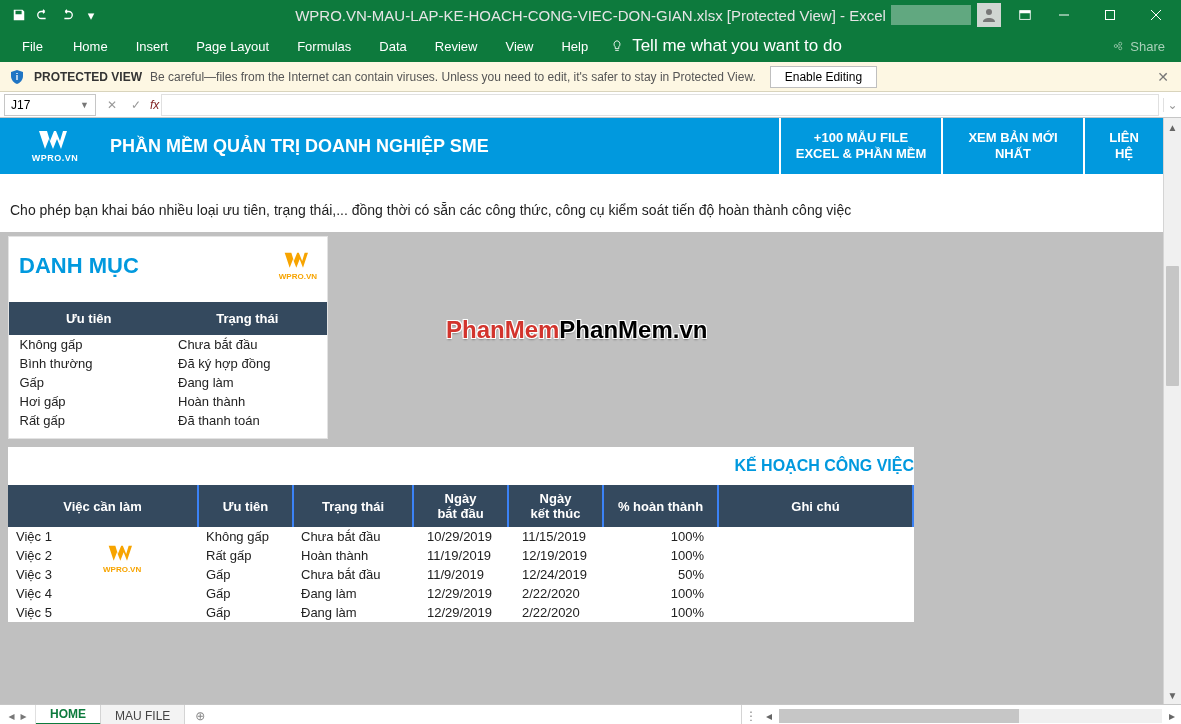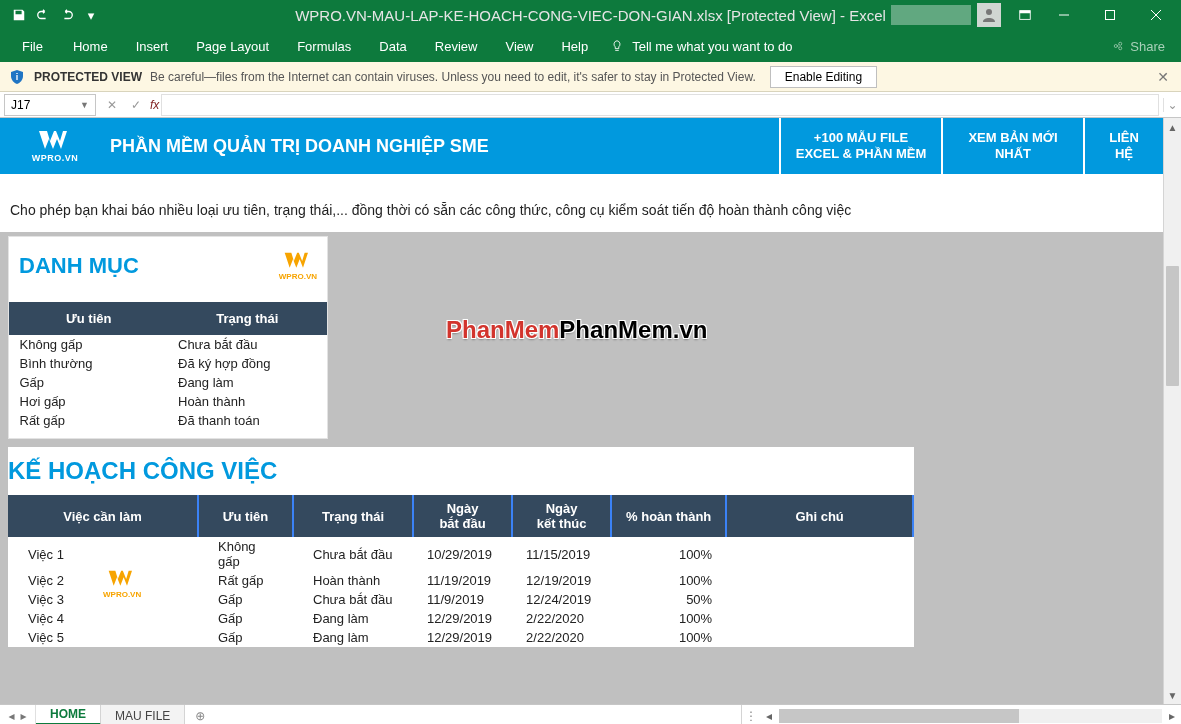--- a/index.html
+++ b/index.html
@@ -14,21 +14,21 @@
 .titlebar .userbox { width: 80px; height: 20px; background: rgba(255,255,255,0.35); margin-right: 6px; }
 .titlebar .avatar { width: 24px; height: 24px; background: #d0d6d2; display: flex; align-items: center; justify-content: center; margin-right: 8px; }
 .titlebar .avatar svg { width: 16px; height: 16px; fill: #777; }
 .titlebar .winbtn { width: 46px; height: 30px; display: flex; align-items: center; justify-content: center; color: #fff; }
 .titlebar .ribopt { width: 32px; display: flex; align-items: center; justify-content: center; color:#fff; }
 
 
 .ribbon { height: 32px; background: #0d7a3d; display: flex; align-items: center; padding: 0 6px; }
 .ribbon .tab { padding: 0 14px; height: 100%; display: flex; align-items: center; color: #fff; font-size: 13px; cursor: pointer; }
 .ribbon .tab.file { padding: 0 16px; }
-.ribbon .tell { display: flex; align-items: center; gap: 8px; color: #fff; font-size: 13px; margin-left: 8px; }
+.ribbon .tell { display: flex; align-items: center; gap: 8px; color: #fff; font-size: 17px; margin-left: 8px; }
 .ribbon .share { margin-left: auto; color: #a8d0b8; font-size: 13px; display: flex; align-items: center; gap: 6px; padding-right: 10px; }
 
 
 .protbar { height: 30px; background: #fdf7e3; border-bottom: 1px solid #d9d4bc; display: flex; align-items: center; padding: 0 8px; font-size: 12px; gap: 8px; }
 .protbar .shield { width: 18px; height: 18px; display:flex; align-items:center; justify-content:center; }
 .protbar .lbl { font-weight: 700; color: #333; }
 .protbar .msg { color: #555; }
 .protbar .btn { margin-left: 6px; background: #fff; border: 1px solid #bfbfbf; padding: 3px 14px; font-size: 12px; cursor: pointer; }
 .protbar .close { margin-left: auto; color: #777; font-size: 14px; cursor: pointer; padding: 0 4px; }
 
@@ -64,24 +64,24 @@
 .danhmuc .hdr { display: flex; align-items: center; justify-content: space-between; padding: 14px 10px 22px 10px; }
 .danhmuc .hdr .title { color: #0199de; font-weight: 700; font-size: 22px; }
 .danhmuc .hdr .logo2 { text-align: center; color: #f7a400; font-weight: 700; font-size: 20px; line-height: 0.9; }
 .danhmuc .hdr .logo2 .sub { font-size: 8px; display:block; }
 .danhmuc table { border-collapse: collapse; width: 100%; }
 .danhmuc th { background: #34495e; color: #fff; padding: 8px 10px; font-size: 13px; font-weight: 700; text-align: center; border: 1px solid #34495e; }
 .danhmuc td { padding: 2px 10px; font-size: 13px; color: #222; }
 .danhmuc tbody tr:last-child td { padding-bottom: 10px; }
 
 .kehoach-wrap { background: #fff; margin: 8px 0 0 8px; width: 906px; padding-top: 4px; }
-.kehoach-wrap .title { color: #0199de; font-weight: 700; font-size: 24px; text-align: left; padding: 6px 0 10px 0; }
+.kehoach-wrap .title { color: #0199de; font-weight: 700; font-size: 16px; text-align: right; padding: 6px 0 10px 0; }
 .khtable { border-collapse: collapse; width: 100%; }
 .khtable th { background: #34495e; color: #fff; font-weight: 700; font-size: 13px; padding: 6px 4px; text-align: center; border-right: 2px solid #3b82f6; vertical-align: middle; }
-.khtable td { font-size: 13px; padding: 2px 20px; color: #222; }
+.khtable td { font-size: 13px; padding: 2px 8px; color: #222; }
 .khtable td.num { text-align: right; padding-right: 14px; }
 .khtable td.date { text-align: left; padding-left: 14px; }
 .brandcell { text-align: center; color: #f7a400; font-weight: 700; font-size: 20px; line-height: 0.9; }
 .brandcell .sub { font-size: 8px; display: block; }
 
 
 .watermark { position: absolute; left: 446px; top: 198px; font-size: 24px; font-weight: 800; pointer-events: none; }
 .watermark .a { color: #d2342d; text-shadow: -1px -1px 0 #fff, 1px -1px 0 #fff, -1px 1px 0 #fff, 1px 1px 0 #fff, 0 2px 2px rgba(0,0,0,0.3); }
 .watermark .b { color: #000000; text-shadow: -1px -1px 0 #fff, 1px -1px 0 #fff, -1px 1px 0 #fff, 1px 1px 0 #fff, 0 2px 2px rgba(0,0,0,0.3); }
 

